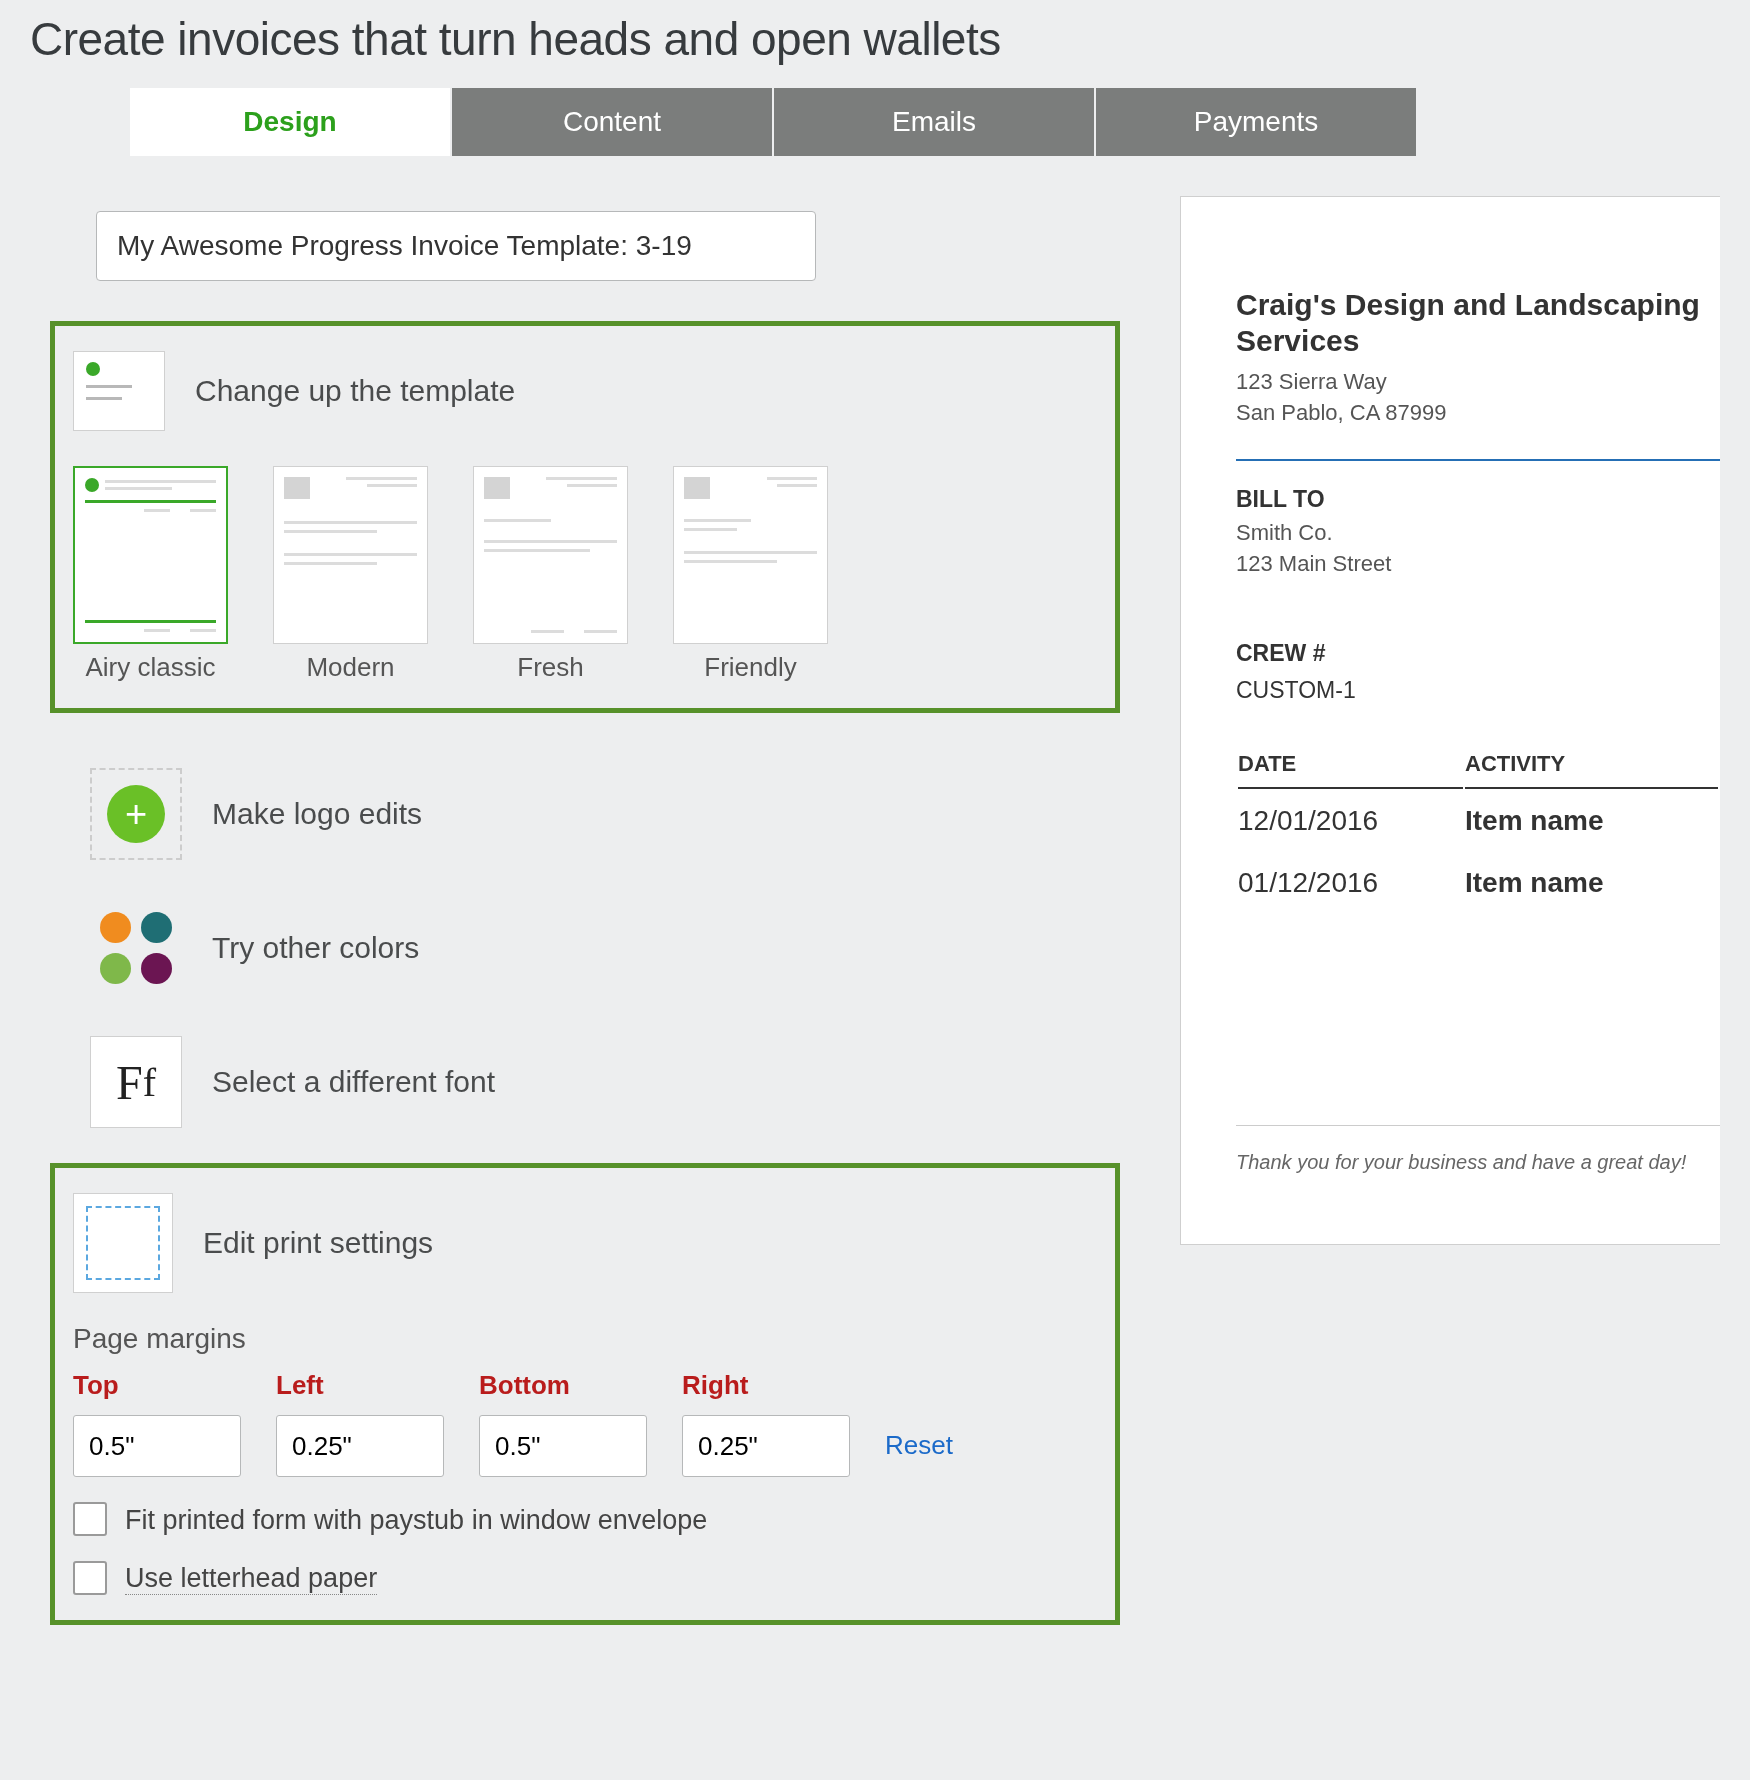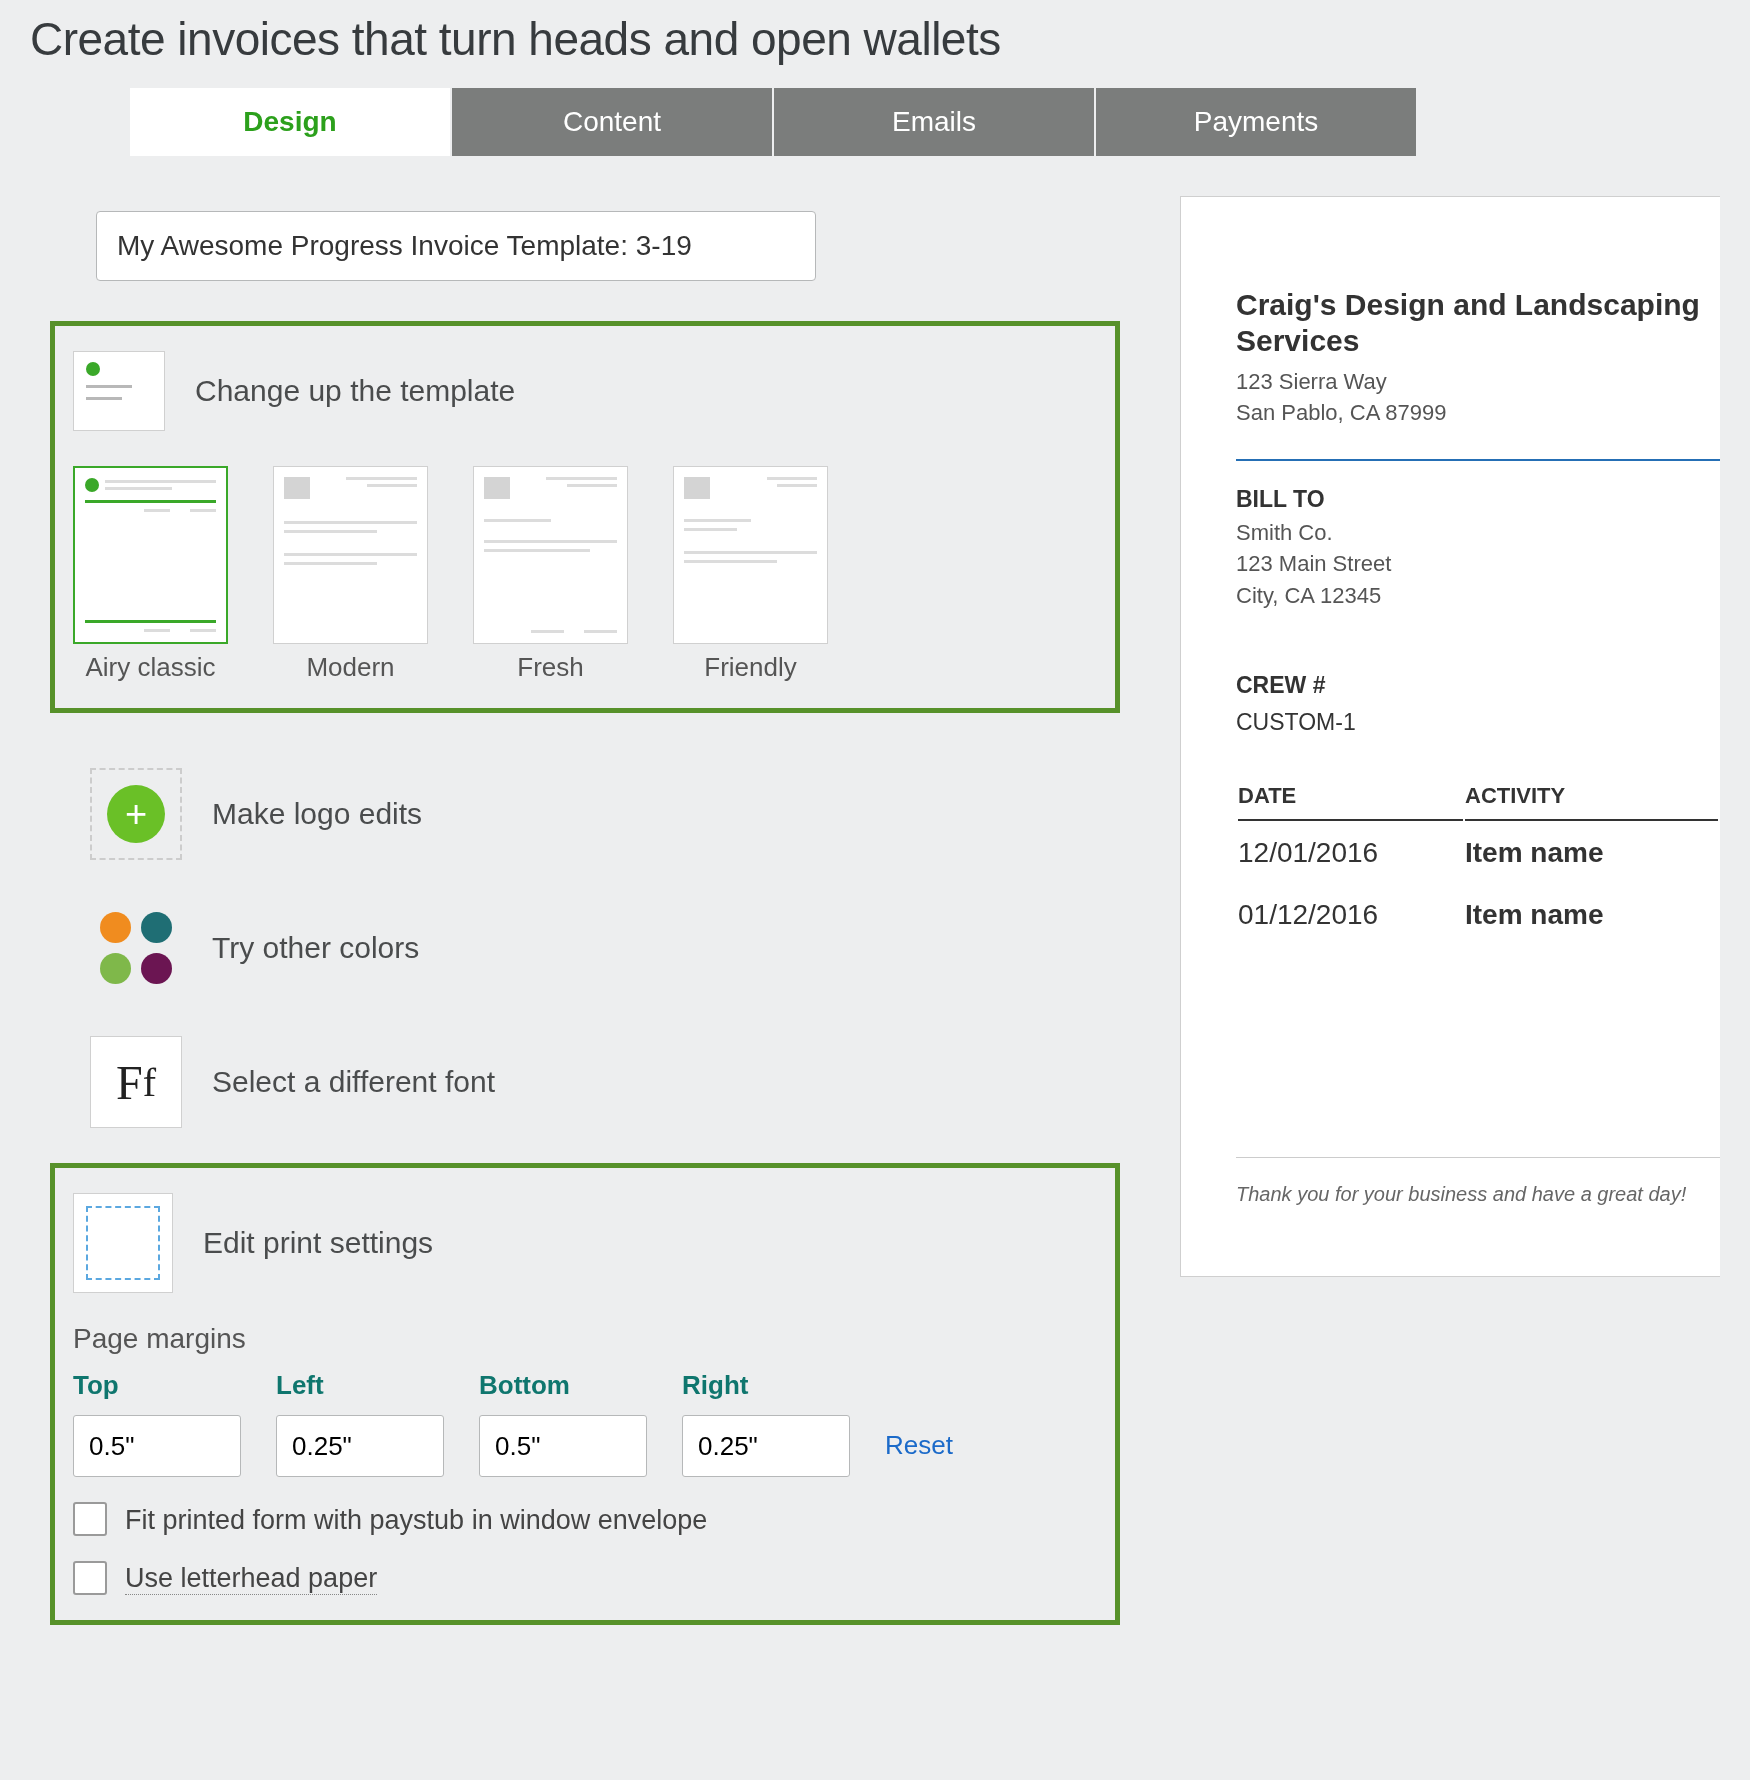--- a/index.html
+++ b/index.html
@@ -156,21 +156,21 @@
   position:absolute; inset: 12px;
   border: 2px dashed #5ba8e0;
 }
 .margin-section-label {
   font-size: 28px; color:#555; margin-top: 30px;
 }
 .margin-row {
   display: flex; gap: 35px; margin-top: 15px; align-items: flex-end;
 }
 .margin-field label {
-  display: block; font-size: 26px; font-weight: 600; color:#0f766e; margin-bottom: 14px;
+  display: block; font-size: 26px; font-weight: 600; color:#b91c1c; margin-bottom: 14px;
 }
 .margin-field input {
   width: 168px; height: 62px;
   border: 1px solid #b6b8b9; border-radius: 3px;
   padding: 0 15px; font-size: 26px; background:#fff;
 }
 .reset-link {
   color: #1b6ac9; font-size: 26px; cursor:pointer; padding-bottom: 16px;
 }
 .check-row {
@@ -396,21 +396,20 @@
     <div class="company-name">Craig's Design and Landscaping Services</div>
     <div class="addr">
       <div>123 Sierra Way</div>
       <div>San Pablo, CA 87999</div>
     </div>
     <hr class="hr-blue">
     <div class="bill-to-label">BILL TO</div>
     <div class="bill-to-body">
       <div>Smith Co.</div>
       <div>123 Main Street</div>
-      <div>City, CA 12345</div>
     </div>
     <div class="crew-label">CREW #</div>
     <div class="crew-val">CUSTOM-1</div>
     <table class="preview-table">
       <thead>
             <tr>
         <th>DATE</th>
         <th>ACTIVITY</th>
       </tr>
           </thead>

